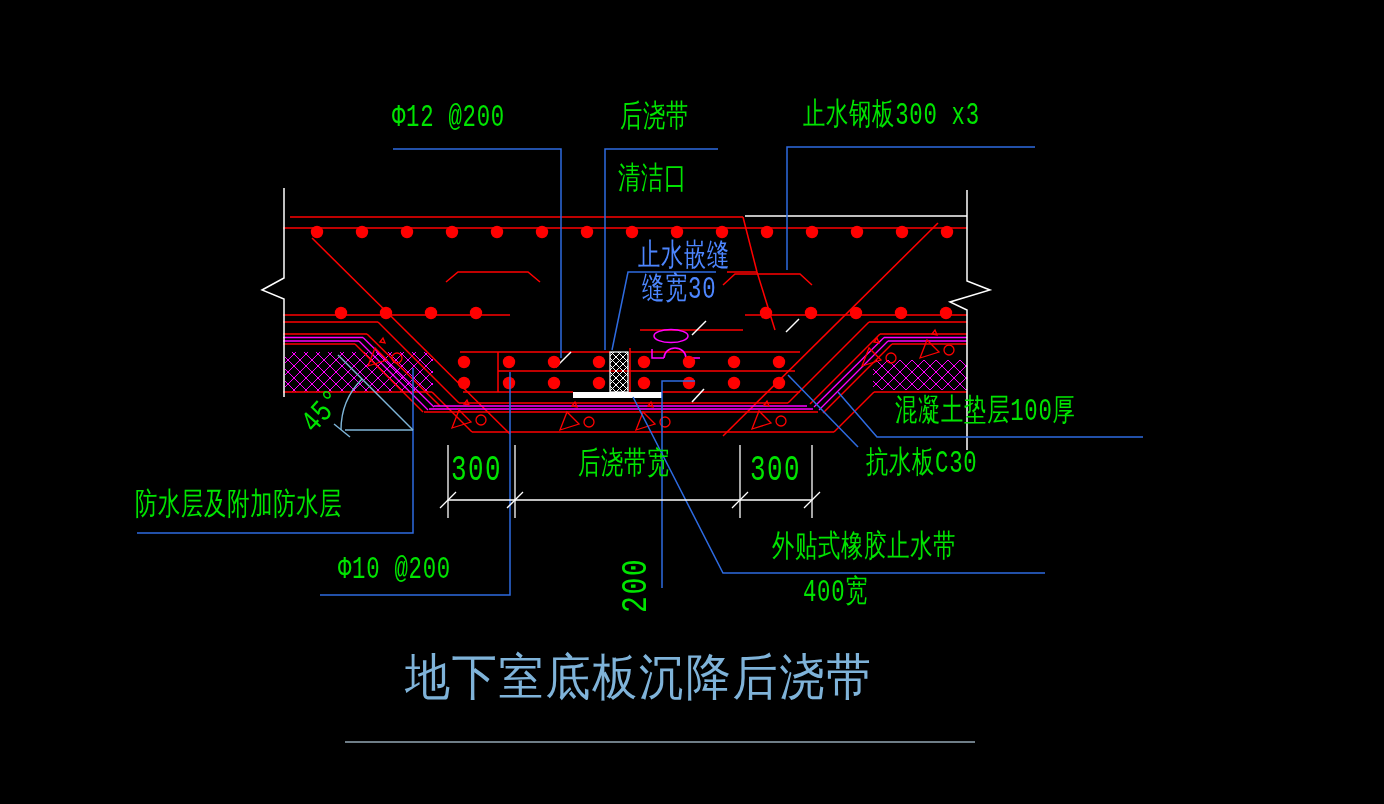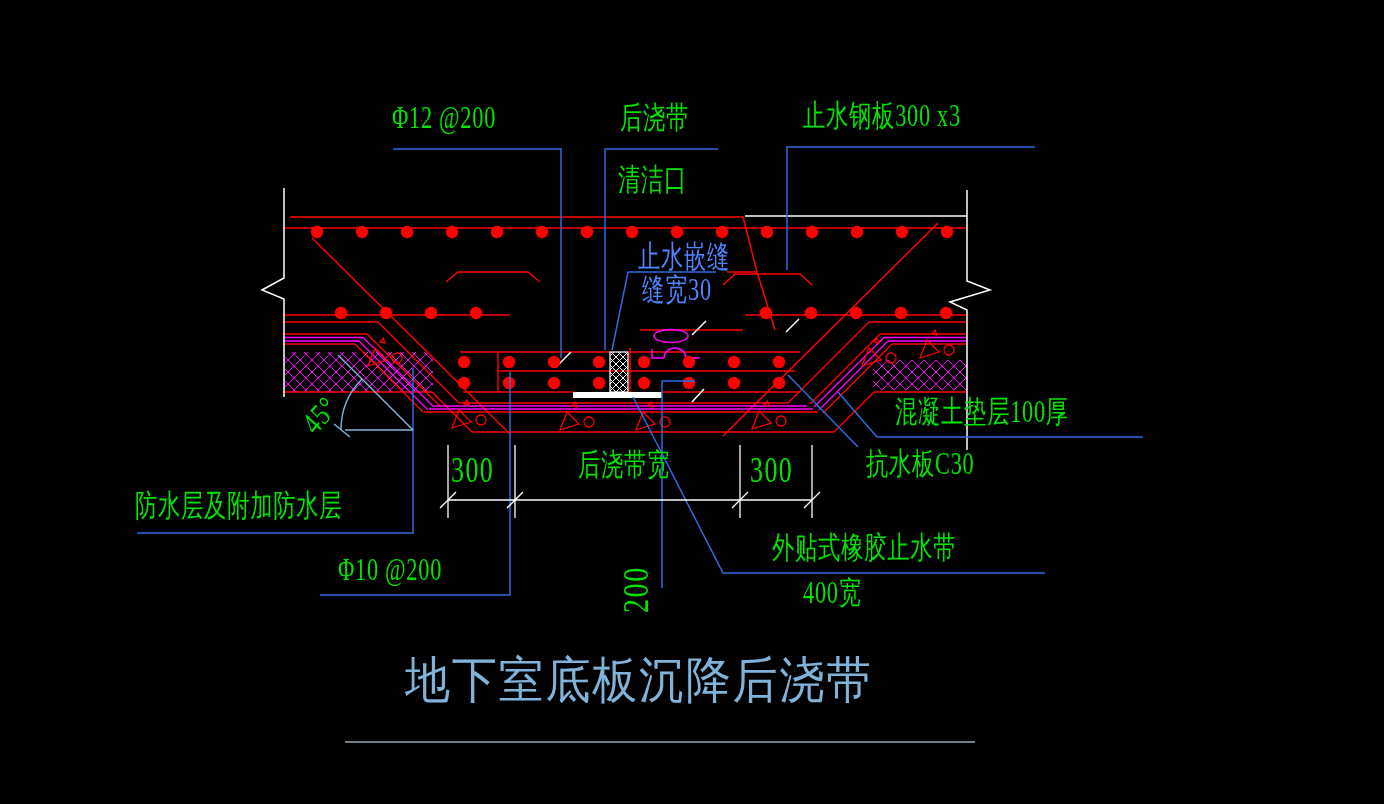--- a/index.html
+++ b/index.html
@@ -1,17 +1,17 @@
 <!DOCTYPE html>
 <html><head>
 <meta charset="utf-8">
 <style>
   html,body{margin:0;padding:0;background:#000;}
   .stage{position:relative;width:1156px;height:804px;background:#000;overflow:hidden;
-         font-family:Liberation Serif, serif;}
+         font-family:Liberation Mono, monospace;}
   svg{position:absolute;left:0;top:0;}
   .lbl{position:absolute;color:#00e400;font-size:31px;line-height:1.05;white-space:nowrap;
        transform:scaleX(0.72);transform-origin:0 0;letter-spacing:1px;}
   .lbl.blue{color:#4d86ff;}
   .lbl.num{font-size:36px;letter-spacing:2px;}
   .lbl.rot90{transform:rotate(-90deg) scaleX(0.78);}
   .lbl.rot45{transform:rotate(-48deg) scaleX(0.78);}
   .title{position:absolute;color:#7fb3d9;font-size:50px;line-height:1.1;white-space:nowrap;
          transform:scaleX(0.9);transform-origin:0 0;letter-spacing:2px;}
 </style>

